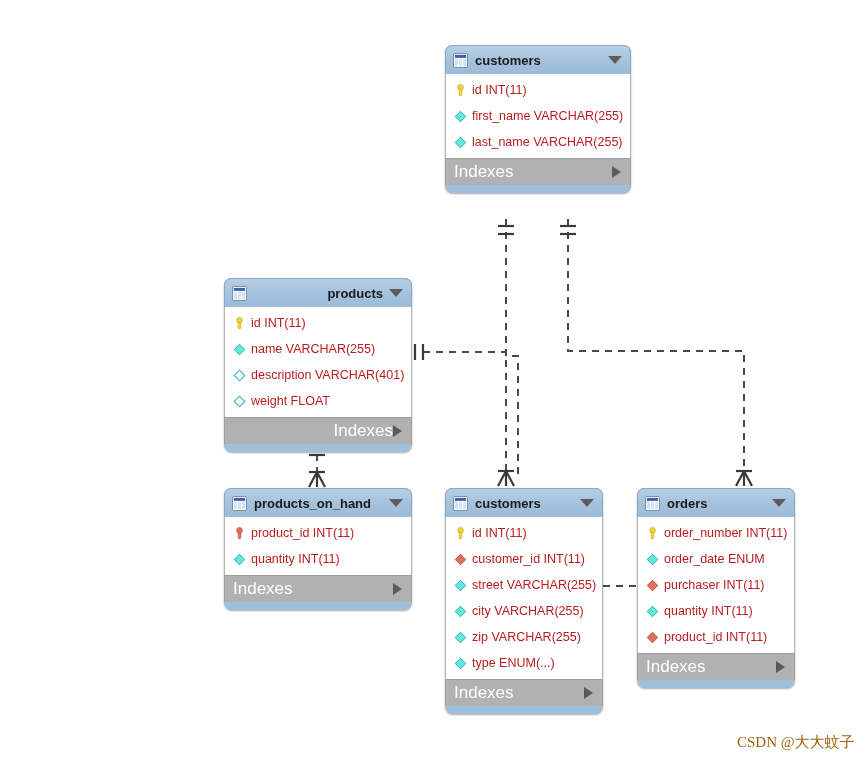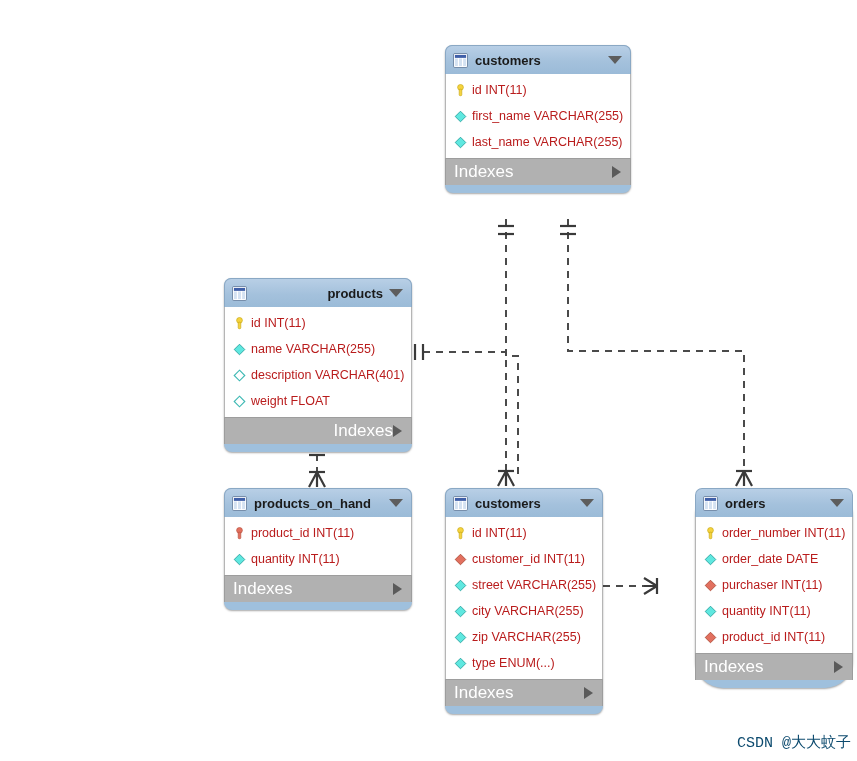--- a/index.html
+++ b/index.html
@@ -102,23 +102,23 @@
     border-bottom:6px solid transparent;
     border-left:9px solid #5a5a5a;
     flex:0 0 auto;
   }
 
   
   .watermark{
     position:absolute;
     z-index:3;
     font-size:15px;
-    color:#0c4a6e;
+    color:#a16207;
     white-space:nowrap;
-    font-family:Liberation Mono, monospace;
+    font-family:Liberation Serif, serif;
   }
 </style>
 </head>
 <body>
 
 <div id="canvas">
 
   <svg id="wires" viewBox="0 0 857 761" width="857" height="761">
     <g stroke="#4a4a4a" stroke-width="2" fill="none" stroke-dasharray="7,6">
 
@@ -328,21 +328,21 @@
               <path d="M7 1.3 L12.7 7 L7 12.7 L1.3 7 Z" fill="#5fe8e0" stroke="#1f9b97" stroke-width="0.9"></path>
             </svg>
             <span class="col-label">type ENUM(...)</span>
           </div>
         </div>
         <div class="tbl-indexes">
           <span class="idx-label">Indexes</span>
           <span class="idx-caret"></span>
         </div>
       </div>
-      <div class="table-card" style="left: 661px; top: 488px; width: 158px; border-radius: 28px;">
+      <div class="table-card" style="left: 603px; top: 488px; width: 158px;">
         <div class="tbl-header">
           <svg class="tbl-icon" viewBox="0 0 16 16">
             <rect x="0.5" y="0.5" width="15" height="15" rx="1.5" fill="#ffffff" stroke="#6d85a3"></rect>
             <rect x="2" y="2" width="12" height="3.2" fill="#3f5fa8"></rect>
             <rect x="2" y="5.8" width="3.2" height="8.2" fill="#d4e2f2"></rect>
             <rect x="6.4" y="5.8" width="3.2" height="8.2" fill="#d4e2f2"></rect>
             <rect x="10.8" y="5.8" width="3.2" height="8.2" fill="#d4e2f2"></rect>
           </svg>
           <span class="tbl-title">orders</span>
           <span class="tbl-caret"></span>
@@ -352,21 +352,21 @@
             <svg class="col-ico" viewBox="0 0 14 14">
               <circle cx="7" cy="3.6" r="3.1" fill="#f5d33f" stroke="#c8a815" stroke-width="0.7"></circle>
               <rect x="5.6" y="5.6" width="2.8" height="7" rx="1" fill="#f5d33f" stroke="#c8a815" stroke-width="0.7"></rect>
             </svg>
             <span class="col-label">order_number INT(11)</span>
           </div>
           <div class="col-row">
             <svg class="col-ico" viewBox="0 0 14 14">
               <path d="M7 1.3 L12.7 7 L7 12.7 L1.3 7 Z" fill="#5fe8e0" stroke="#1f9b97" stroke-width="0.9"></path>
             </svg>
-            <span class="col-label">order_date DATE</span>
+            <span class="col-label">order_date ENUM</span>
           </div>
           <div class="col-row">
             <svg class="col-ico" viewBox="0 0 14 14">
               <path d="M7 1.3 L12.7 7 L7 12.7 L1.3 7 Z" fill="#e2705f" stroke="#a8432f" stroke-width="0.9"></path>
             </svg>
             <span class="col-label">purchaser INT(11)</span>
           </div>
           <div class="col-row">
             <svg class="col-ico" viewBox="0 0 14 14">
               <path d="M7 1.3 L12.7 7 L7 12.7 L1.3 7 Z" fill="#5fe8e0" stroke="#1f9b97" stroke-width="0.9"></path>

